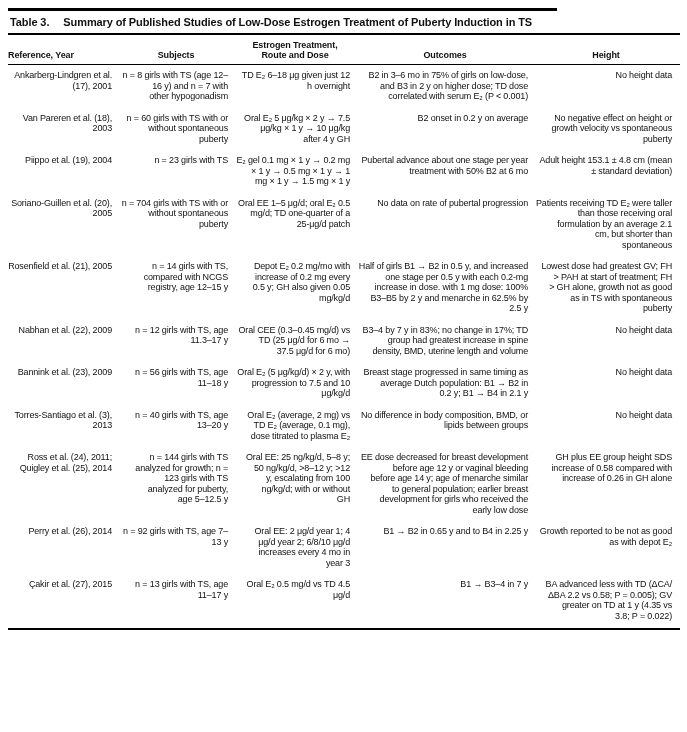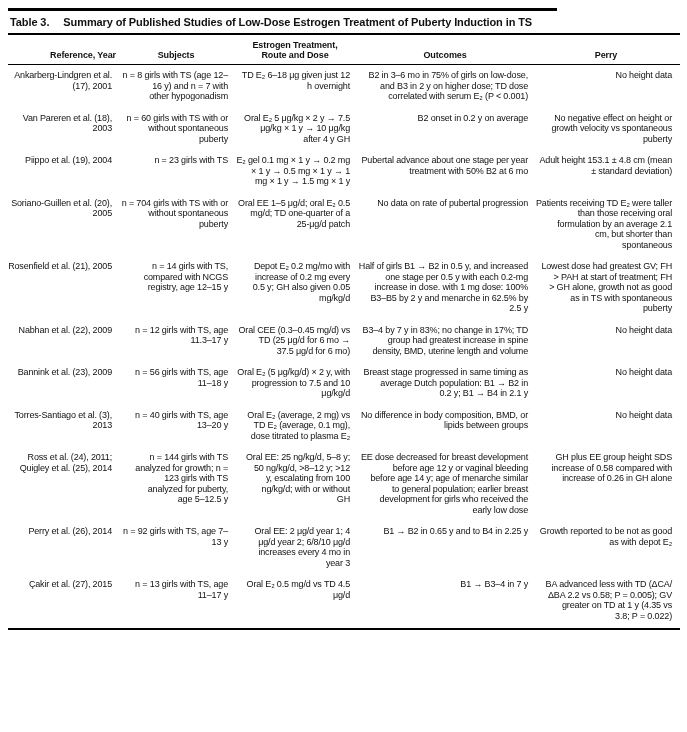--- a/index.html
+++ b/index.html
@@ -40,21 +40,21 @@
   }
   thead th {
     font-size: 9px;
     font-weight: bold;
     vertical-align: bottom;
     padding: 5px 4px 4px 0;
     border-bottom: 1.5px solid #000;
     white-space: pre-line;
     letter-spacing: -0.1px;
   }
-  thead th.th-left { text-align: right; padding-left: 0; }
+  thead th.th-left { text-align: left; padding-left: 0; }
   tbody td {
     font-size: 9px;
     line-height: 10.5px;
     letter-spacing: -0.15px;
     vertical-align: top;
     text-align: right;
     padding: 4px 8px 7px 11px;
     text-indent: -11px;
   }
   tbody tr:first-child td { padding-top: 5px; }
@@ -77,21 +77,21 @@
       <col style="width:178px">
       <col style="width:144px">
     </colgroup>
     <thead>
       <tr>
         <th class="th-left">Reference, Year</th>
         <th>Subjects</th>
         <th>Estrogen Treatment,
 Route and Dose</th>
         <th>Outcomes</th>
-        <th>Perry</th>
+        <th>Height</th>
       </tr>
     </thead>
     <tbody>
       <tr>
         <td>Ankarberg-Lindgren et al. (17), 2001</td>
         <td>n = 8 girls with TS (age 12–16 y) and n = 7 with other hypogonadism</td>
         <td>TD E₂ 6–18 μg given just 12 h overnight</td>
         <td>B2 in 3–6 mo in 75% of girls on low-dose, and B3 in 2 y on higher dose; TD dose correlated with serum E₂ (P &lt; 0.001)</td>
         <td>No height data</td>
       </tr>

